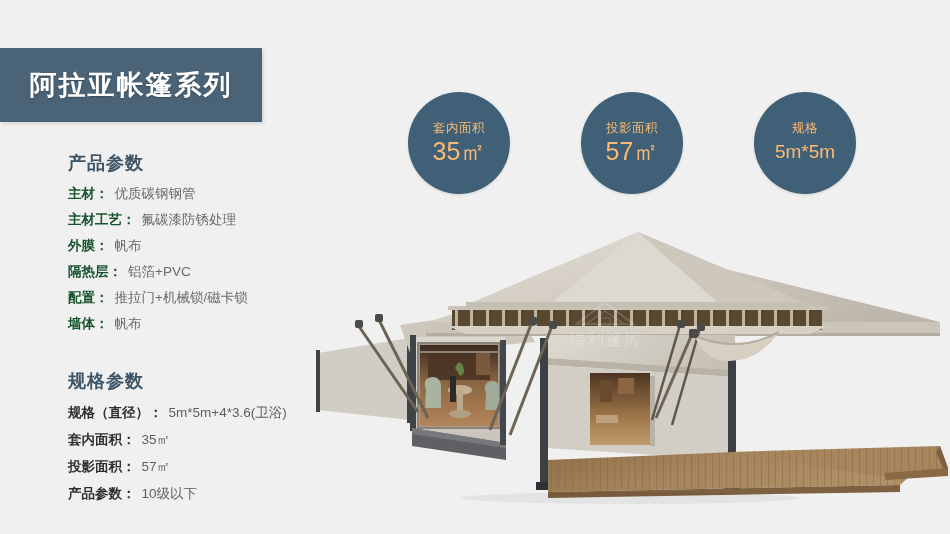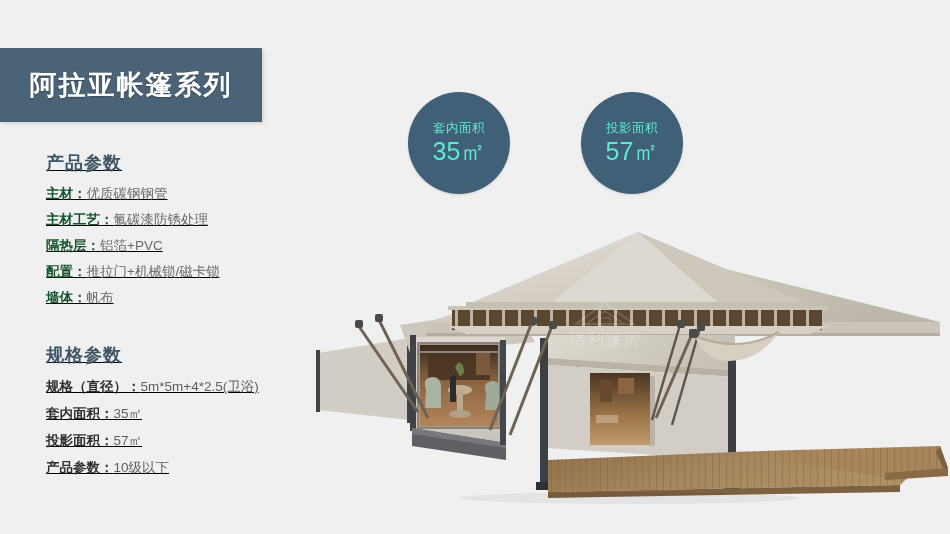--- a/index.html
+++ b/index.html
@@ -34,24 +34,23 @@
     font-size: 27px;
     font-weight: bold;
     letter-spacing: 2px;
     text-shadow: 0 1px 2px rgba(0,0,0,0.28);
     white-space: nowrap;
   }
 
   
   #spec-panel {
     position: absolute;
-    left: 46px;
+    left: 68px;
     top: 152px;
     width: 300px;
-    text-decoration: underline;
   }
   .section-heading {
     color: #3d5567;
     font-size: 18px;
     font-weight: bold;
     letter-spacing: 1px;
     margin: 0 0 7px 0;
     line-height: 22px;
   }
   .spec-list {
@@ -64,20 +63,21 @@
     line-height: 26px;
     white-space: nowrap;
   }
   .spec-label {
     color: #14532d;
     font-weight: bold;
   }
   .spec-value {
     color: #6a6a6a;
     font-weight: normal;
+    margin-left: 6px;
   }
   #spec-heading-2 {
     margin-top: 33px;
   }
   .spec-row-2 {
     font-size: 13.5px;
     line-height: 27px;
     white-space: nowrap;
   }
   .spec-row-2 .spec-label { color: #2f2f2f; font-weight: bold; }
@@ -87,21 +87,21 @@
   .stat-circle {
     position: absolute;
     width: 102px;
     height: 102px;
     border-radius: 50%;
     background: #3f6076;
     display: flex;
     flex-direction: column;
     align-items: center;
     justify-content: center;
-    color: #5eead4;
+    color: #fdba74;
     box-shadow: 0 1px 3px rgba(0,0,0,0.12);
   }
   .stat-circle .stat-label {
     font-size: 12.5px;
     line-height: 16px;
     letter-spacing: 0.5px;
     margin-bottom: 1px;
     font-weight: normal;
   }
   .stat-circle .stat-value {
@@ -165,54 +165,61 @@
 
     <div class="section-heading">产品参数</div>
     <ul class="spec-list">
       <li class="spec-row">
         <span class="spec-label">主材：</span><span class="spec-value">优质碳钢钢管</span>
       </li>
       <li class="spec-row">
         <span class="spec-label">主材工艺：</span><span class="spec-value">氟碳漆防锈处理</span>
       </li>
       <li class="spec-row">
+        <span class="spec-label">外膜：</span><span class="spec-value">帆布</span>
+      </li>
+      <li class="spec-row">
         <span class="spec-label">隔热层：</span><span class="spec-value">铝箔+PVC</span>
       </li>
       <li class="spec-row">
         <span class="spec-label">配置：</span><span class="spec-value">推拉门+机械锁/磁卡锁</span>
       </li>
       <li class="spec-row">
         <span class="spec-label">墙体：</span><span class="spec-value">帆布</span>
       </li>
     </ul>
 
     <div class="section-heading" id="spec-heading-2">规格参数</div>
     <ul class="spec-list">
       <li class="spec-row-2">
-        <span class="spec-label">规格（直径）：</span><span class="spec-value">5m*5m+4*2.5(卫浴)</span>
+        <span class="spec-label">规格（直径）：</span><span class="spec-value">5m*5m+4*3.6(卫浴)</span>
       </li>
       <li class="spec-row-2">
         <span class="spec-label">套内面积：</span><span class="spec-value">35㎡</span>
       </li>
       <li class="spec-row-2">
         <span class="spec-label">投影面积：</span><span class="spec-value">57㎡</span>
       </li>
       <li class="spec-row-2">
         <span class="spec-label">产品参数：</span><span class="spec-value">10级以下</span>
       </li>
     </ul>
   </div>
 
   <div class="stat-circle" id="circle-1">
     <span class="stat-label">套内面积</span>
     <span class="stat-value">35㎡</span>
   </div>
   <div class="stat-circle" id="circle-2">
     <span class="stat-label">投影面积</span>
     <span class="stat-value">57㎡</span>
+  </div>
+  <div class="stat-circle" id="circle-3">
+    <span class="stat-label">规格</span>
+    <span class="stat-value small">5m*5m</span>
   </div>
 
   <div id="tent-figure">
     <svg width="650" height="304" viewBox="0 0 650 304" xmlns="http://www.w3.org/2000/svg">
       <defs>
         <linearGradient id="roofTop" x1="0" y1="0" x2="1" y2="1">
           <stop offset="0%" stop-color="#e2ddd5"></stop>
           <stop offset="100%" stop-color="#c9c2b7"></stop>
         </linearGradient>
         <linearGradient id="roofMainL" x1="0" y1="0" x2="1" y2="0.4">

